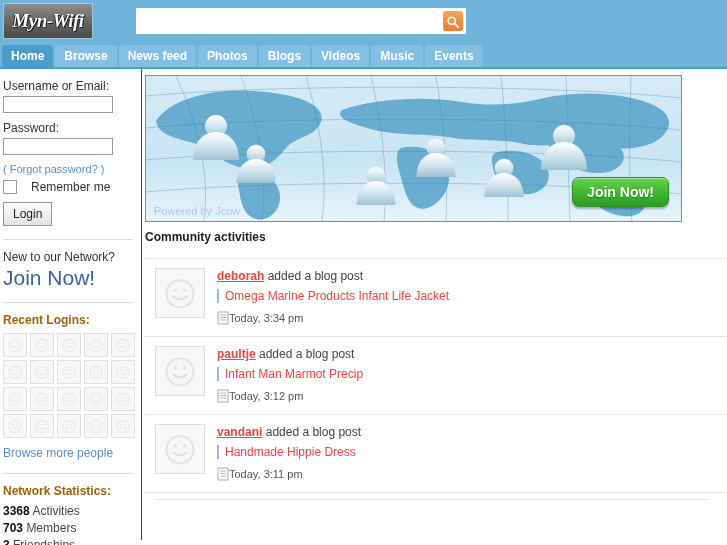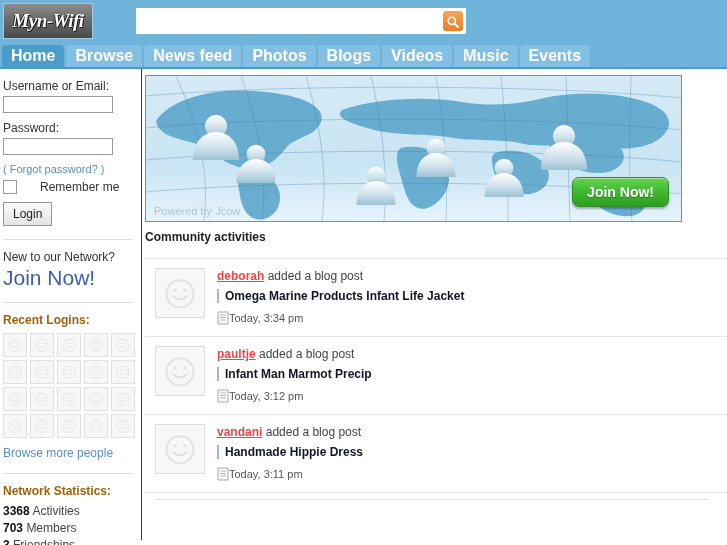--- a/index.html
+++ b/index.html
@@ -98,21 +98,21 @@
     margin: 0;
     padding: 0;
     display: flex;
     gap: 2px;
     height: 22px;
   }
   .nav-item {
     height: 22px;
     line-height: 22px;
     padding: 0 9px;
-    font-size: 16px;
+    font-size: 12px;
     font-weight: bold;
     color: #ffffff;
     background: #83bfe2;
     border-radius: 4px 4px 0 0;
     cursor: pointer;
     white-space: nowrap;
   }
   .nav-item.active {
     background: #4b9dc9;
   }
@@ -149,21 +149,21 @@
   }
   .forgot {
     font-size: 11px;
     color: #5b8fc9;
     margin: 0 0 5px 0;
     cursor: pointer;
   }
   .remember-row {
     display: flex;
     align-items: center;
-    gap: 23px;
+    gap: 14px;
     margin-bottom: 8px;
   }
   .checkbox {
     width: 12px; height: 12px;
     border: 1px solid #999;
     background: #fff;
     display: inline-block;
     cursor: pointer;
   }
   .remember-label { font-size: 12px; color: #333; }
@@ -293,22 +293,22 @@
     cursor: pointer;
     text-decoration: underline;
   }
   .act-title-wrap {
     border-left: 2px solid #9fb7d8;
     padding-left: 6px;
     margin-bottom: 8px;
   }
   .act-title {
     font-size: 12px;
-    font-weight: bold;
-    color: #0f172a;
+    font-weight: normal;
+    color: #ef4444;
     cursor: pointer;
   }
   .act-meta {
     display: flex;
     align-items: center;
     font-size: 11px;
     color: #555;
   }
   .bottom-rule {
     border: 0;

